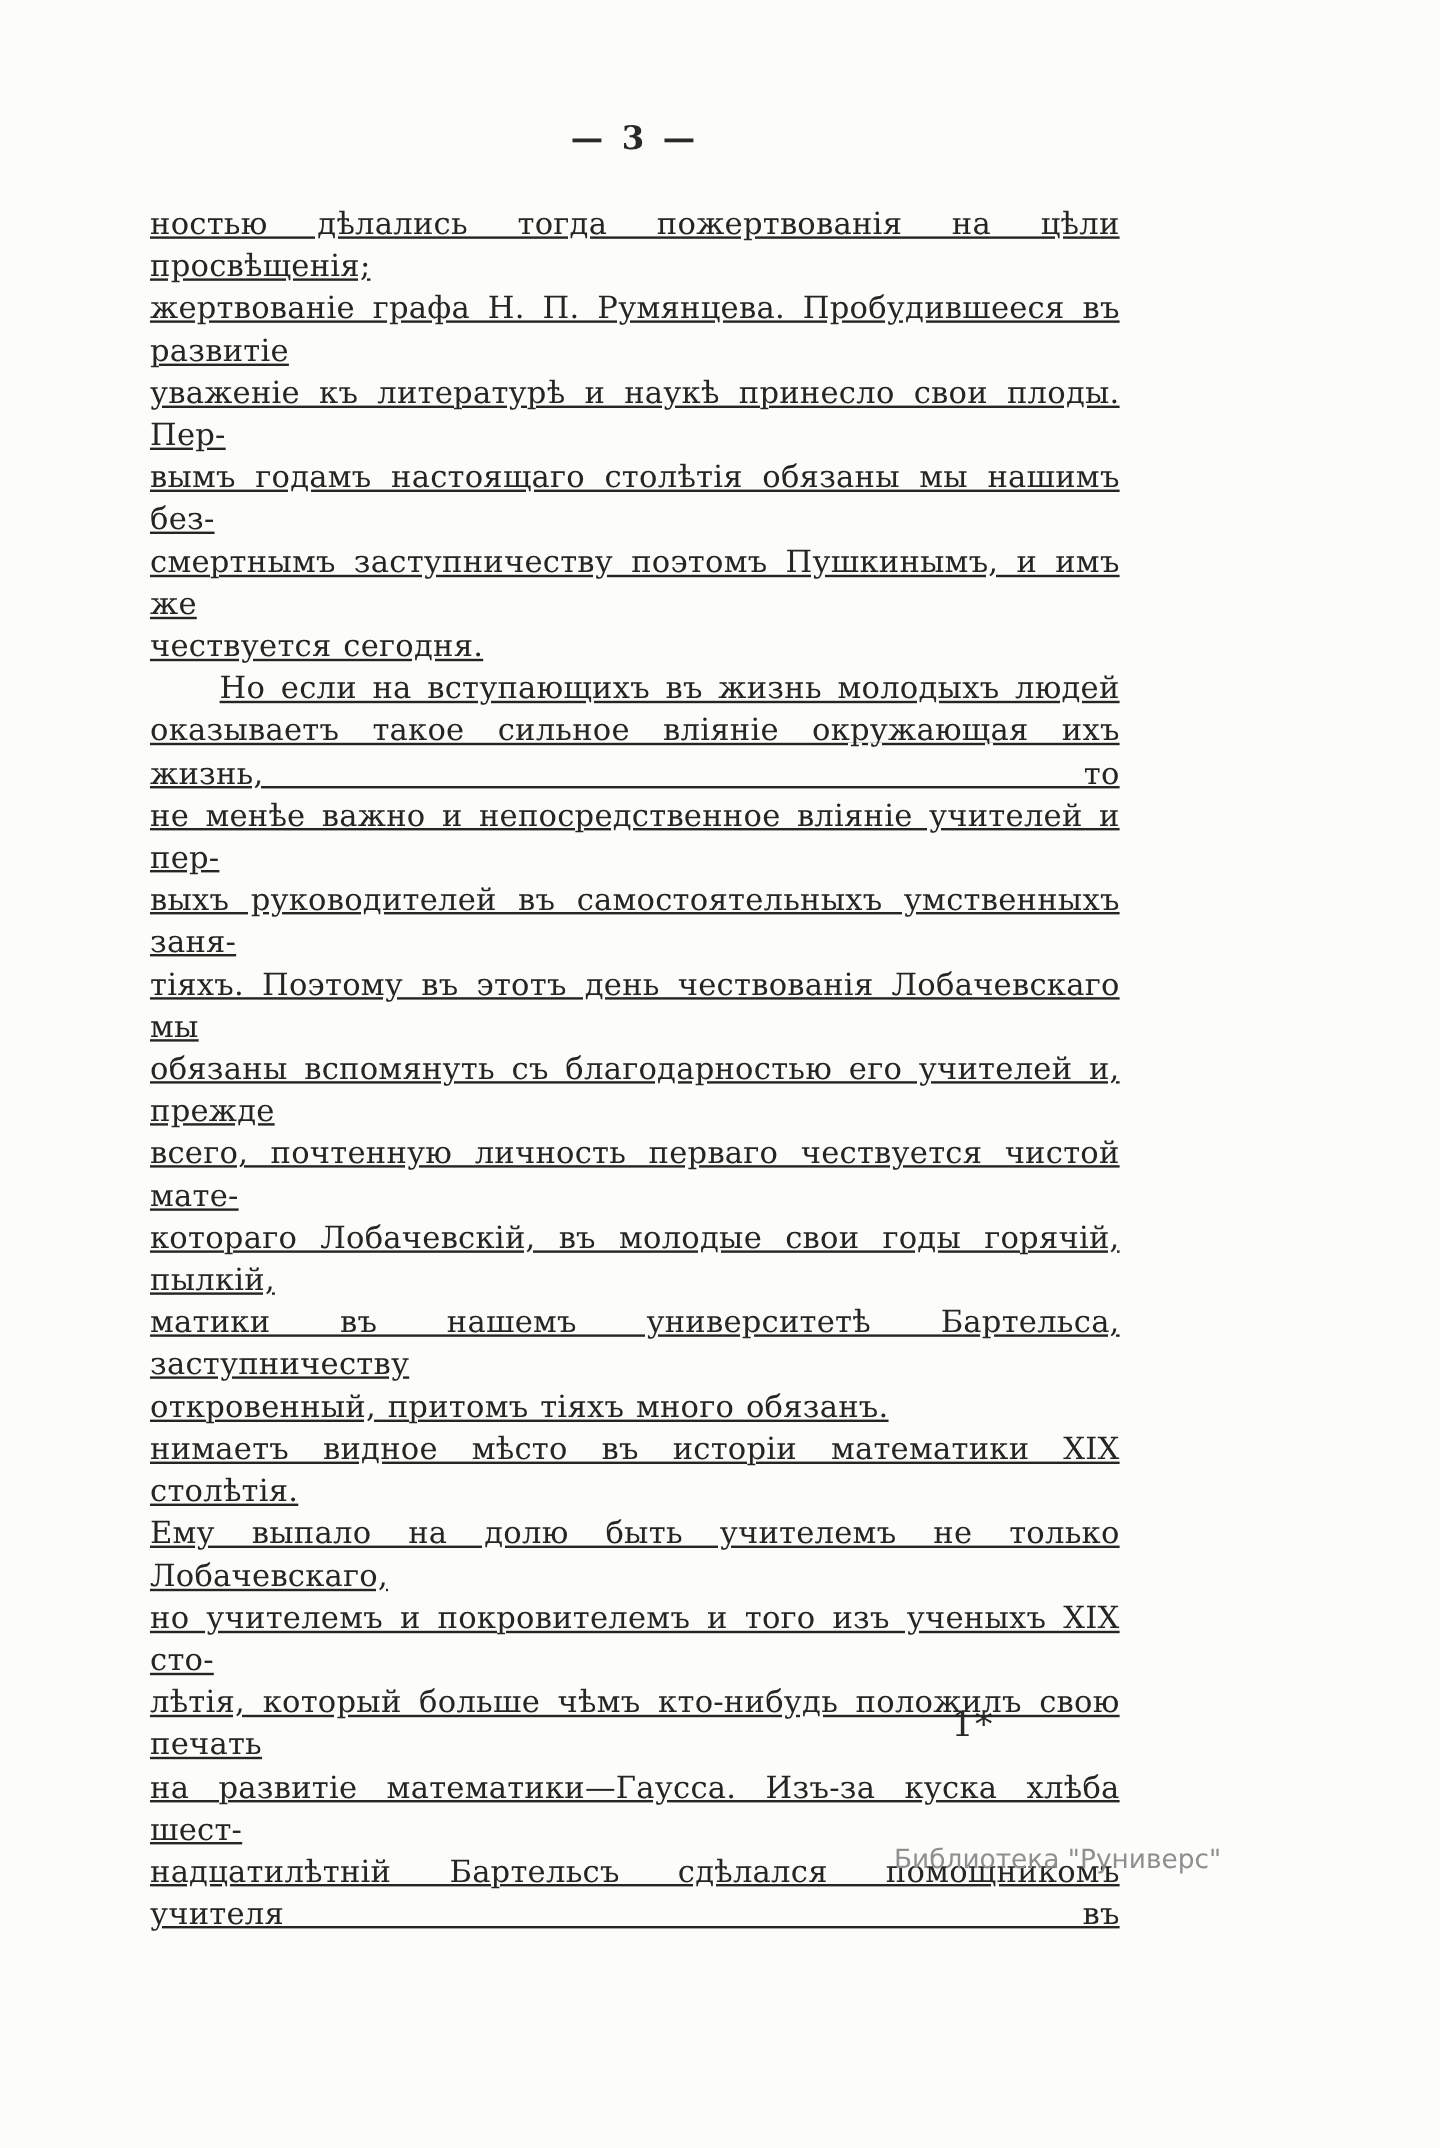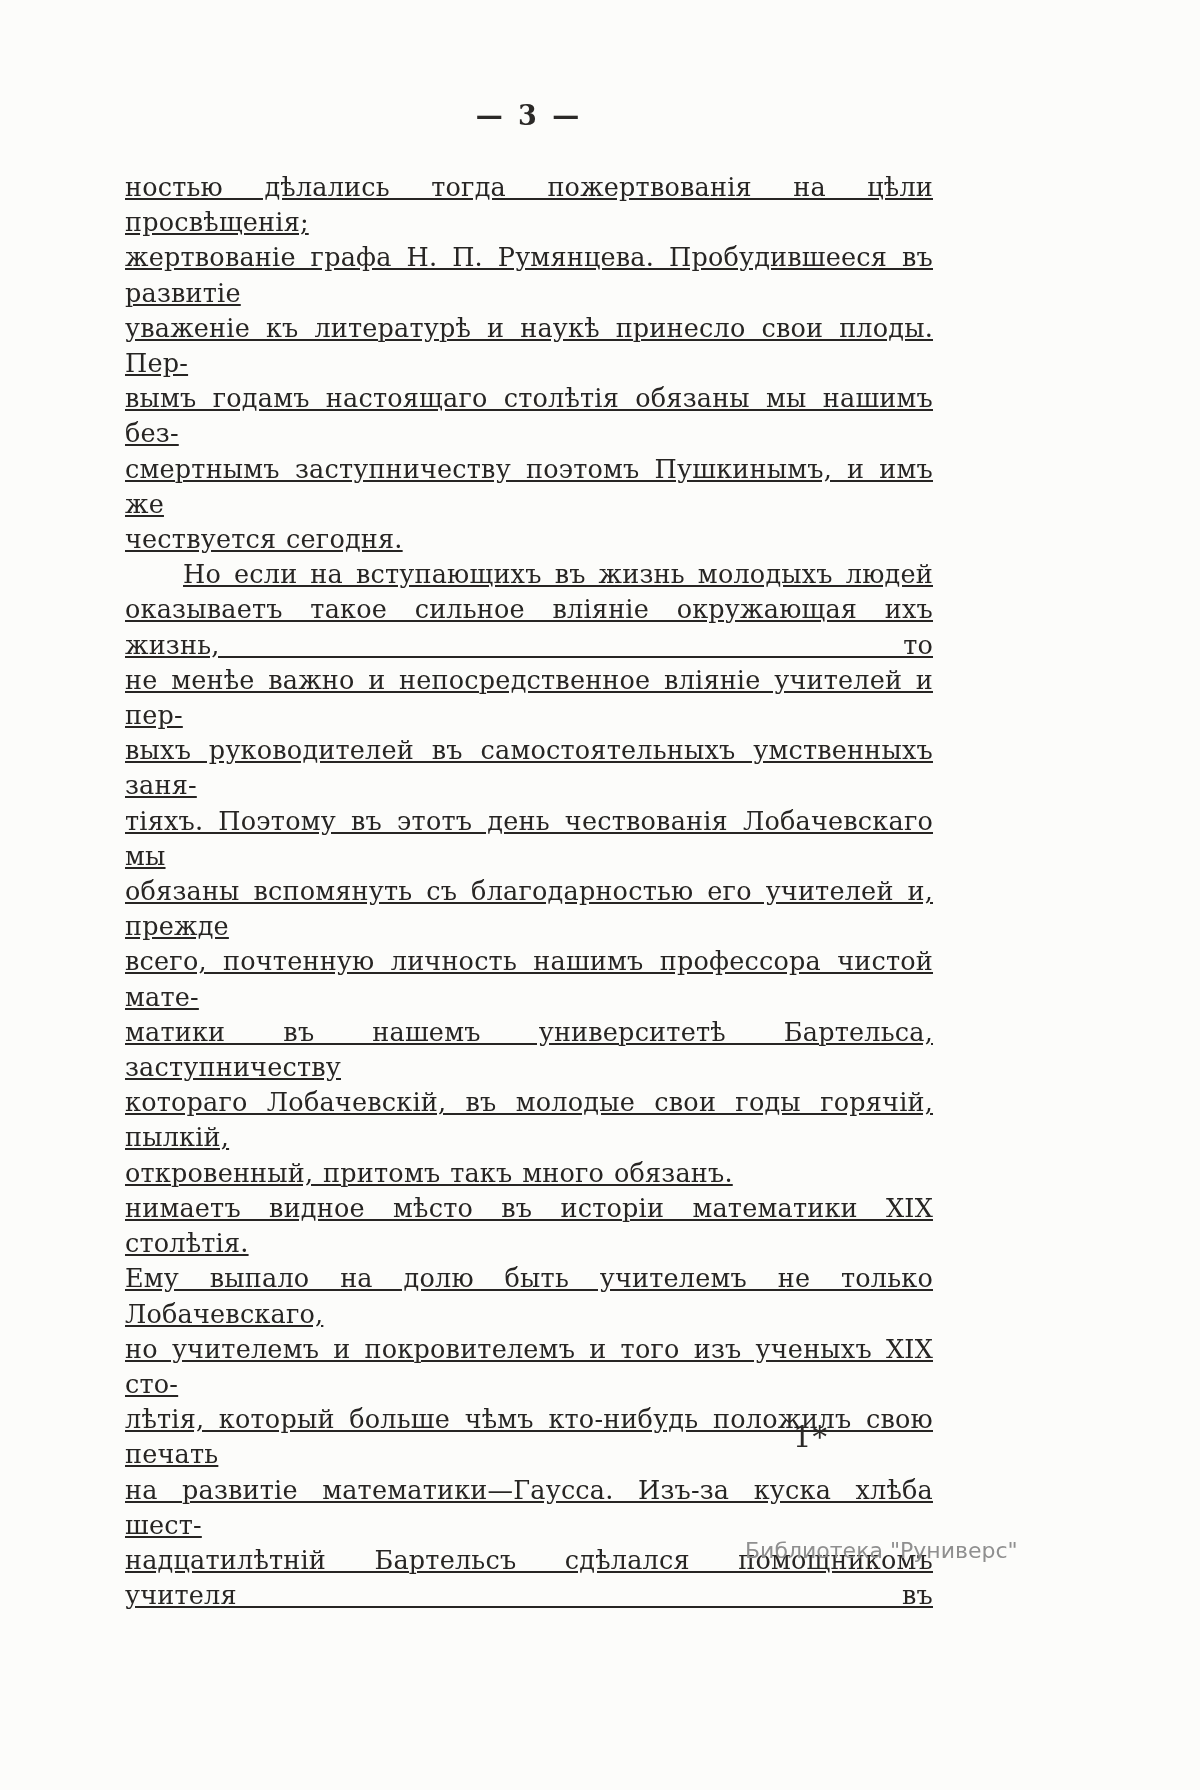--- a/index.html
+++ b/index.html
@@ -81,24 +81,24 @@
         <div class="line">смертнымъ заступничеству поэтомъ Пушкинымъ, и имъ же</div>
         <div class="line flush">чествуется сегодня.</div>
       </div>
       <div>
         <div class="line indent">Но если на вступающихъ въ жизнь молодыхъ людей</div>
         <div class="line">оказываетъ такое сильное вліяніе окружающая ихъ жизнь, то</div>
         <div class="line">не менѣе важно и непосредственное вліяніе учителей и пер-</div>
         <div class="line">выхъ руководителей въ самостоятельныхъ умственныхъ заня-</div>
         <div class="line">тіяхъ. Поэтому въ этотъ день чествованія Лобачевскаго мы</div>
         <div class="line">обязаны вспомянуть съ благодарностью его учителей и, прежде</div>
-        <div class="line">всего, почтенную личность нашимъ профессора чистой мате-</div>
+        <div class="line">всего, почтенную личность перваго чествуется чистой мате-</div>
+        <div class="line">котораго Лобачевскій, въ молодые свои годы горячій, пылкій,</div>
         <div class="line">матики въ нашемъ университетѣ Бартельса, заступничеству</div>
-        <div class="line">котораго Лобачевскій, въ молодые свои годы горячій, пылкій,</div>
-        <div class="line flush">откровенный, притомъ такъ много обязанъ.</div>
+        <div class="line flush">откровенный, притомъ тіяхъ много обязанъ.</div>
       </div>
       <div>
         <div class="line">нимаетъ видное мѣсто въ исторіи математики XIX столѣтія.</div>
         <div class="line">Ему выпало на долю быть учителемъ не только Лобачевскаго,</div>
         <div class="line">но учителемъ и покровителемъ и того изъ ученыхъ XIX сто-</div>
         <div class="line">лѣтія, который больше чѣмъ кто-нибудь положилъ свою печать</div>
         <div class="line">на развитіе математики—Гаусса. Изъ-за куска хлѣба шест-</div>
         <div class="line">надцатилѣтній Бартельсъ сдѣлался помощникомъ учителя въ</div>
       </div>
     </div>

